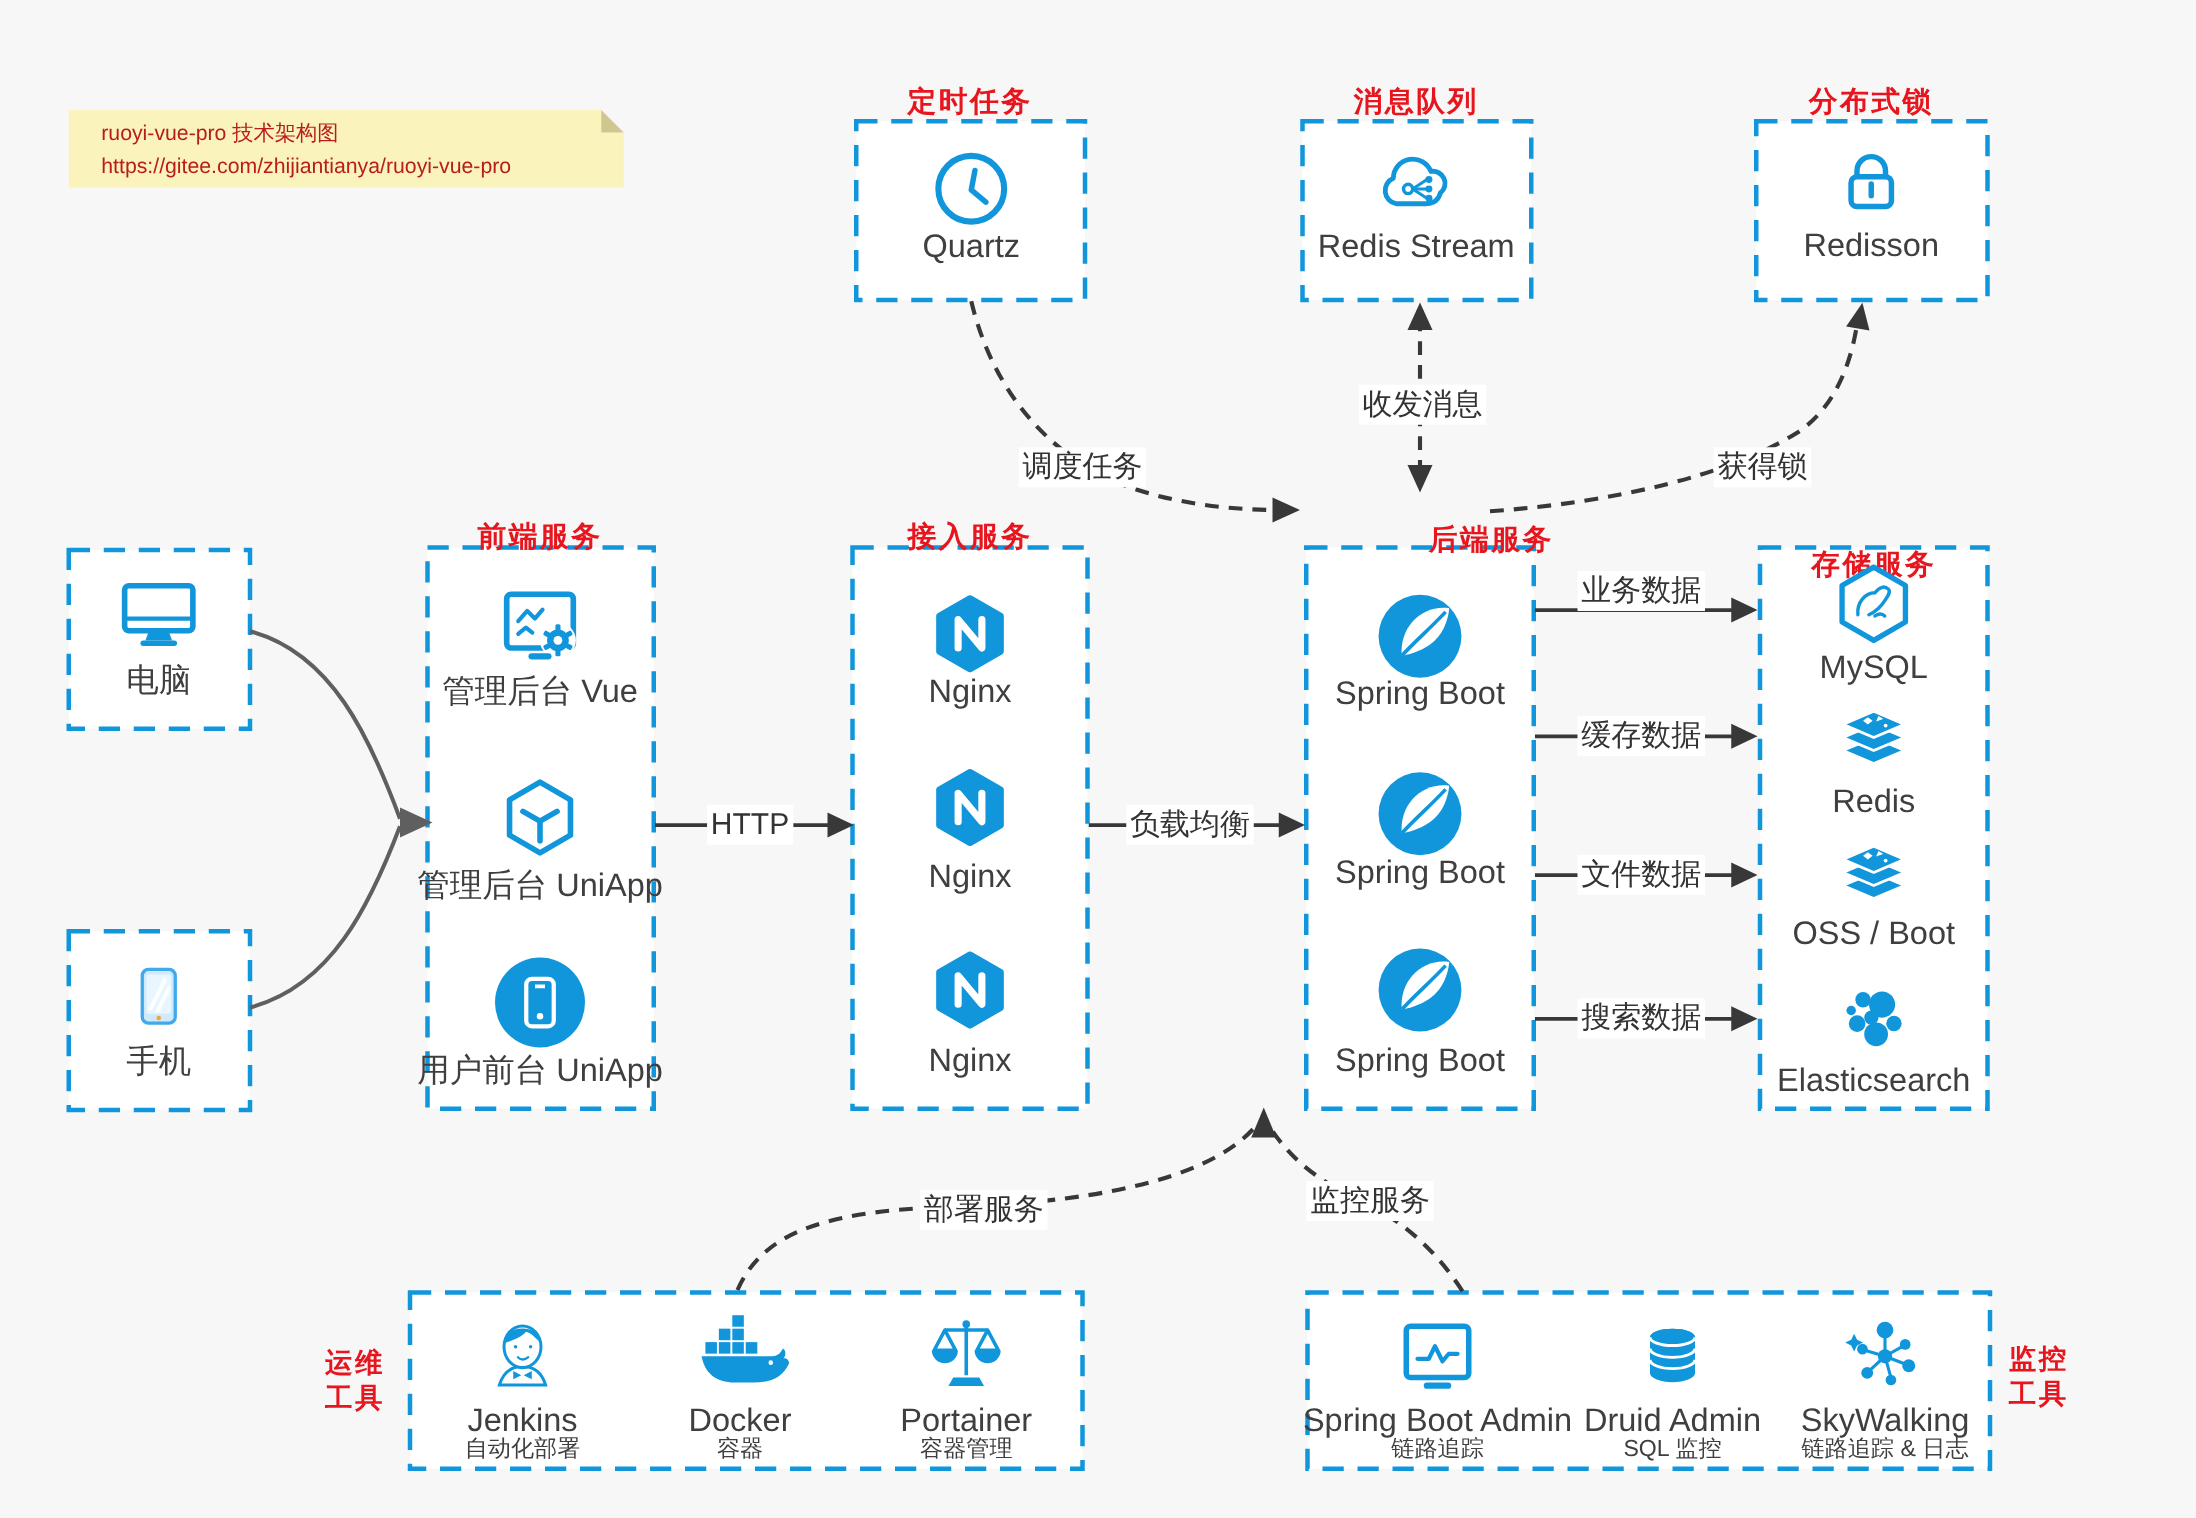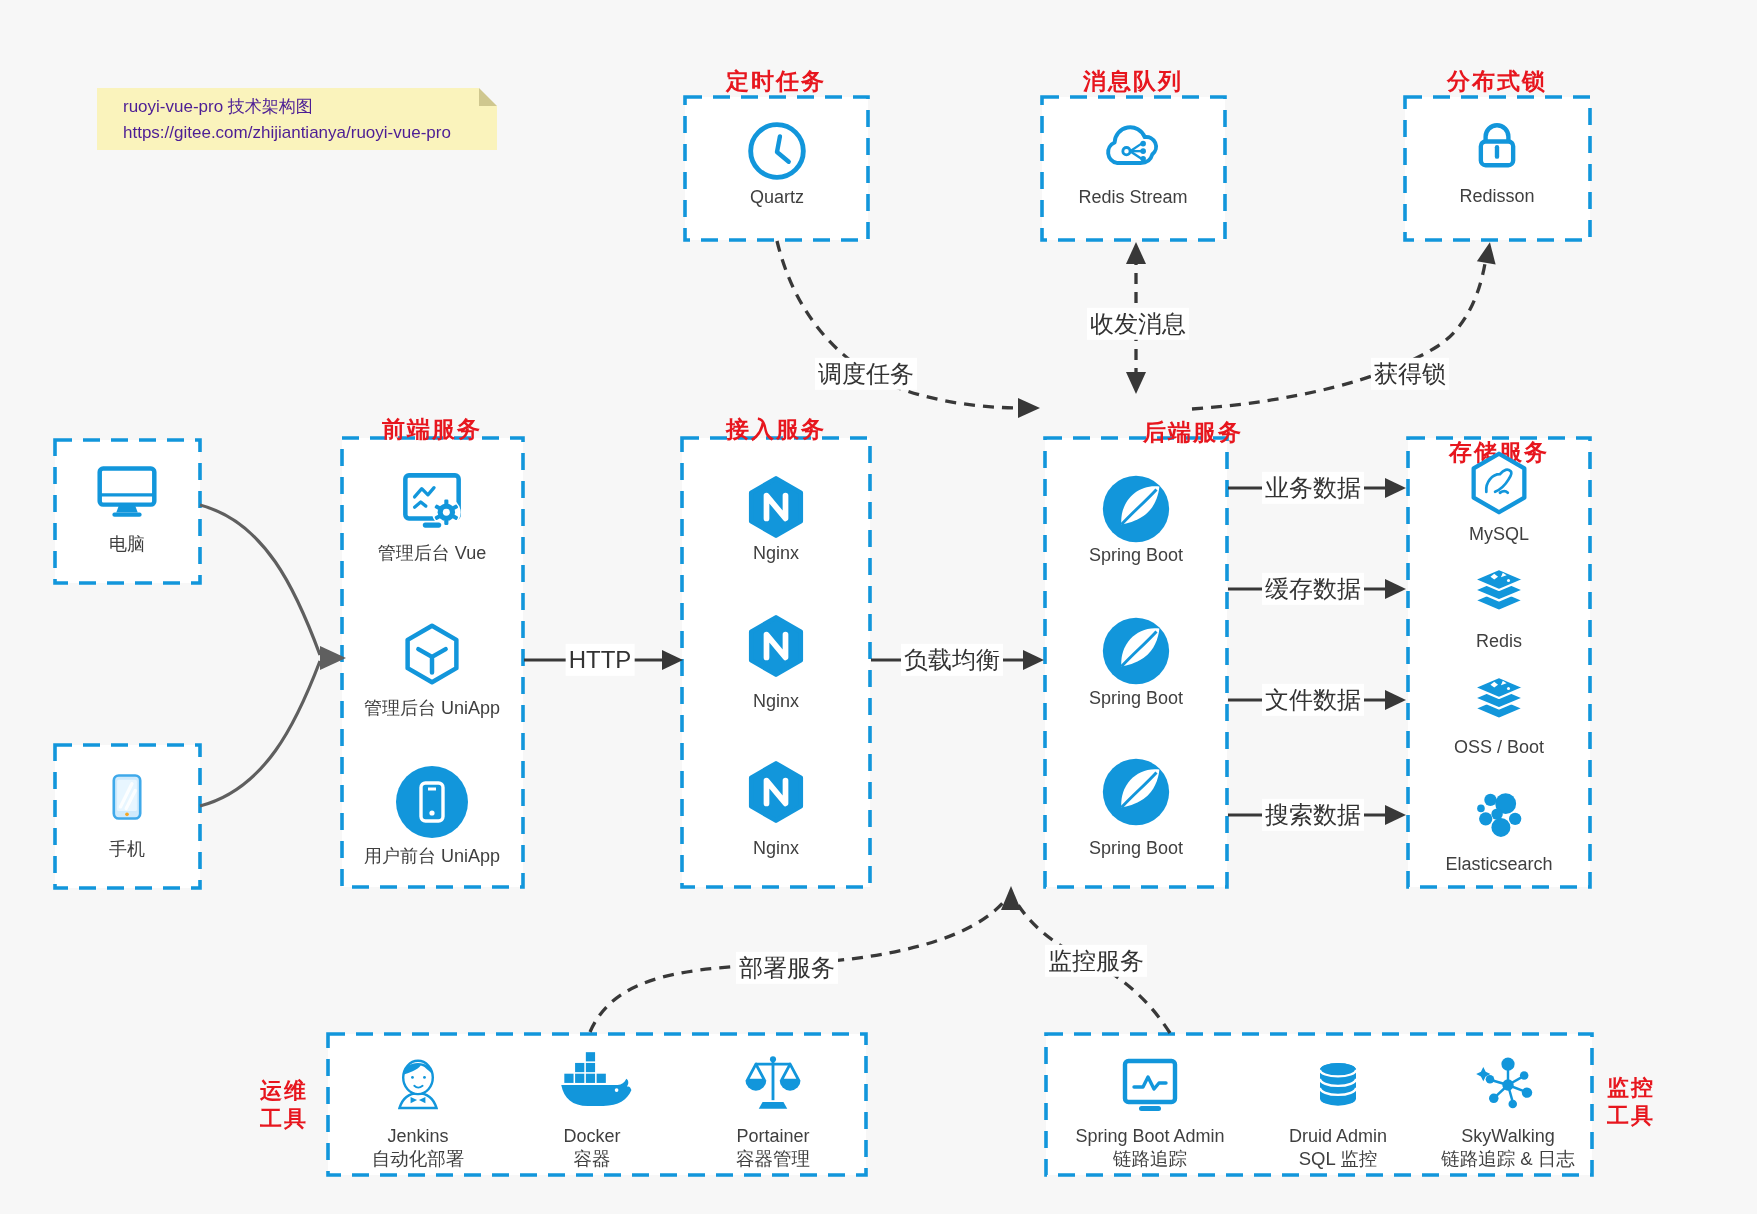--- a/index.html
+++ b/index.html
@@ -7,27 +7,27 @@
     --bg:#f7f7f7; --note:#faf3bc; --gray_arrow:#5f5f5f;
   }
   html,body{margin:0;padding:0;background:var(--bg);}
   body{font-family:"Liberation Sans","DejaVu Sans",sans-serif;}
   .canvas{position:relative;width:1757px;height:1214px;background:var(--bg);overflow:hidden;}
   svg.overlay{position:absolute;left:0;top:0;width:1757px;height:1214px;}
   .ttl{position:absolute;transform:translate(-50%,-50%);color:var(--red);font-weight:bold;
        font-size:23px;letter-spacing:2px;white-space:nowrap;margin-top:20px;}
   .side-ttl{position:absolute;transform:translate(-50%,-50%);color:var(--red);font-weight:bold;
        font-size:22px;line-height:1.25;letter-spacing:2px;text-align:center;white-space:nowrap;}
-  .lb{position:absolute;transform:translate(-50%,-50%);font-size:18px;color:var(--ink);white-space:nowrap;}
+  .lb{position:absolute;transform:translate(-50%,-50%);font-size:26px;color:var(--ink);white-space:nowrap;}
   .lb2{position:absolute;transform:translate(-50%,-50%);font-size:18.5px;color:var(--ink);white-space:nowrap;}
   .el{position:absolute;transform:translate(-50%,-50%);font-size:24px;color:#333;background:#fff;
       padding:0 3px;line-height:1.35;white-space:nowrap;}
   .ic{position:absolute;transform:translate(-50%,-50%);}
-  .note{position:absolute;left:55px;top:88px;width:400px;height:62px;background:var(--note);
-        color:#4c1d95;font-size:17px;line-height:1.55;padding:6px 0 0 26px;box-sizing:border-box;margin-left:42px;}
+  .note{position:absolute;left:55px;top:88px;width:444px;height:62px;background:var(--note);
+        color:#b91c1c;font-size:17px;line-height:1.55;padding:6px 0 0 26px;box-sizing:border-box;}
   .note::after{content:"";position:absolute;right:0;top:0;width:0;height:0;
         border-top:18px solid var(--bg);border-left:18px solid #cfc78f;}
 </style>
 </head>
 <body>
 
 <div class="canvas">
 
 <svg class="overlay" viewBox="0 0 1757 1214">
   <defs>
@@ -377,20 +377,20 @@
       <use href="#sym-skywalking"></use>
     </svg>
 <div class="lb" style="left:1508px;top:1136px">SkyWalking</div>
 <div class="lb2" style="left:1508px;top:1158px">链路追踪 &amp; 日志</div>
 
 <div class="el" style="left:600px;top:660px">HTTP</div>
 <div class="el" style="left:952px;top:660px">负载均衡</div>
 <div class="el" style="left:866px;top:374px">调度任务</div>
 <div class="el" style="left:1138px;top:324px">收发消息</div>
 <div class="el" style="left:1410px;top:374px">获得锁</div>
-<div class="el" style="left:1313px;top:488px">业务数据</div>
+<div class="el" style="left:1313px;top:473px">业务数据</div>
 <div class="el" style="left:1313px;top:589px">缓存数据</div>
 <div class="el" style="left:1313px;top:700px">文件数据</div>
 <div class="el" style="left:1313px;top:815px">搜索数据</div>
 <div class="el" style="left:787px;top:968px">部署服务</div>
 <div class="el" style="left:1096px;top:961px">监控服务</div>
 
 </div>
 
 </body></html>

